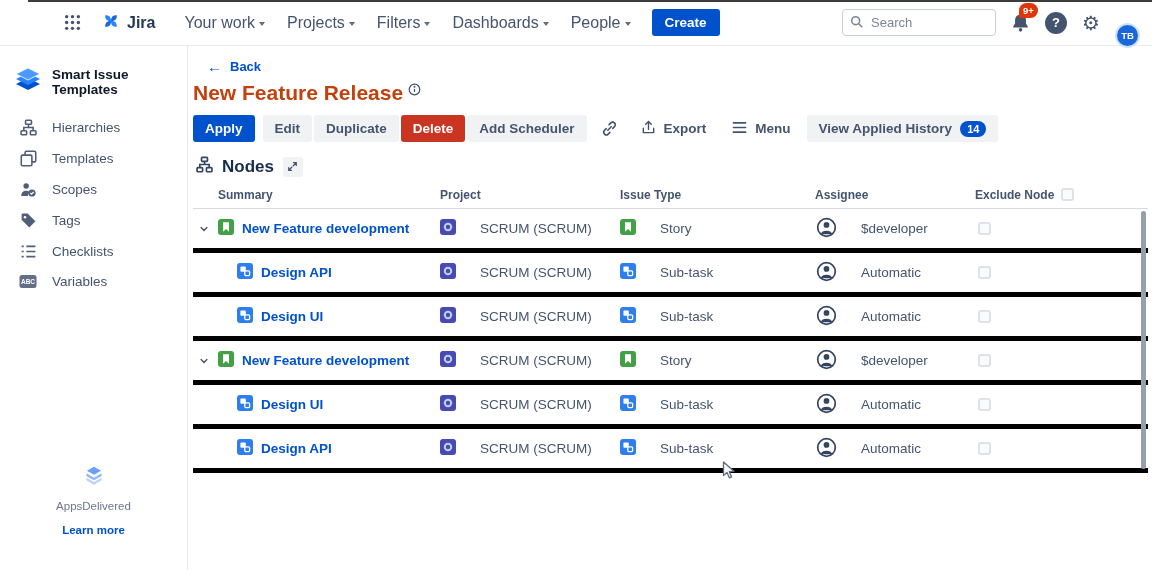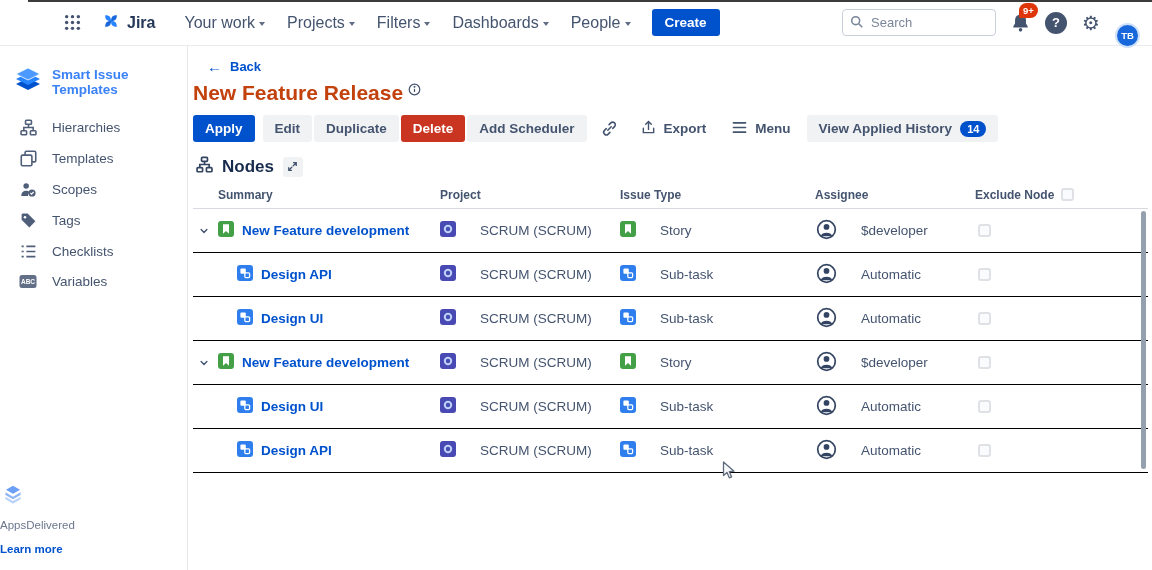--- a/index.html
+++ b/index.html
@@ -36,25 +36,25 @@
            font-size:13px; font-weight:bold; display:flex; align-items:center; justify-content:center; }
   .gear { font-family:"DejaVu Sans",sans-serif; font-size:20px; color:#44546F; line-height:1; }
   .avatar { width:25px; height:25px; border-radius:50%; background:#1868DB; color:#fff;
            font-size:9.5px; font-weight:bold; display:flex; align-items:center; justify-content:center;
            border:2px solid #CFE0FA;margin-top:26px; }
 
   
   .sidebar { position:absolute; top:46px; left:0; bottom:0; width:188px; background:#fff;
              border-right:1px solid #E6E8EC; }
   .sb-head { display:flex; align-items:center; gap:10px; padding:20px 12px 14px 14px; }
-  .sb-title { font-size:13.5px; font-weight:bold; color:#3b82f6; }
+  .sb-title { font-size:13.5px; font-weight:bold; color:#0f172a; }
   .sb-item { display:flex; align-items:center; gap:15px; padding:7px 10px 7px 19px;
              color:#44546F; font-size:13.5px; cursor:pointer; }
   .sb-item .ic { width:18px; display:flex; justify-content:center; }
-  .sb-foot { position:absolute; bottom:13px; left:0; right:0; text-align:left; }
+  .sb-foot { position:absolute; bottom:32px; left:0; right:0; text-align:center; }
   .sb-foot-brand { font-size:11.5px; color:#6B778C; margin-top:7px; }
   .sb-foot-link { font-size:11.5px; color:#0052CC; font-weight:bold; margin-top:12px; display:inline-block; cursor:pointer; }
 
   
   .main { position:absolute; top:46px; left:188px; right:0; bottom:0; padding-left:5px; }
   .back-row { margin:13px 0 0 14px; display:inline-flex; align-items:center; gap:8px;
               color:#0052CC; font-size:13px; font-weight:bold; cursor:pointer; }
   .back-arrow { font-size:15px; line-height:1; }
   .title-row { margin-top:5px; display:flex; align-items:flex-start; gap:5px; }
   .page-title { font-size:21px; font-weight:bold; color:#c2410c; }
@@ -78,21 +78,21 @@
               display:flex; align-items:center; justify-content:center; cursor:pointer; }
 
   
   .tbl { margin-top:4px; position:relative; width:955px; }
   .thead, .trow { display:grid; grid-template-columns:234px 180px 193px 162px 1fr; align-items:center; }
   .thead { height:28px; border-bottom:1px solid #D7DBE1; }
   .th { font-size:12px; font-weight:bold; color:#44546F; display:flex; align-items:center; }
   .th-summary { padding-left:25px; }
   .th-project, .th-issue, .th-exclude { padding-left:13px; }
   .th-assignee { padding-left:15px; }
-  .trow { height:44px; border-bottom:1px solid #000000; }
+  .trow { height:44px; border-bottom:5px solid #000000; }
   .cell { display:flex; align-items:center; gap:24px; font-size:13.5px; color:#44546F; }
   .cell-summary { padding-left:4px; gap:8px; }
   .trow.child .cell-summary { padding-left:44px; }
   .sum-link { color:#0052CC; font-weight:bold; font-size:13.5px; cursor:pointer; }
   .cell-project, .cell-issue { padding-left:13px; }
   .cell-assignee { padding-left:16px; }
   .cell-exclude { padding-left:16px; }
   .chev { display:flex; width:13px; justify-content:center; cursor:pointer; }
   .checkbox { width:13px; height:13px; border:2px solid #DFE1E6; background:#FAFBFC; border-radius:3px; cursor:pointer; }
   .hdr-checkbox { margin-left:7px; }

